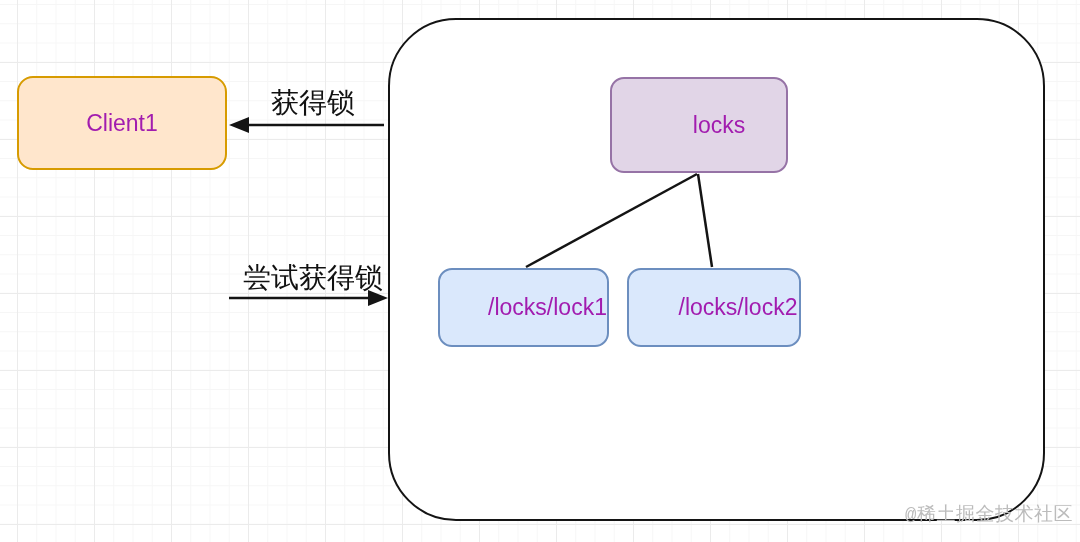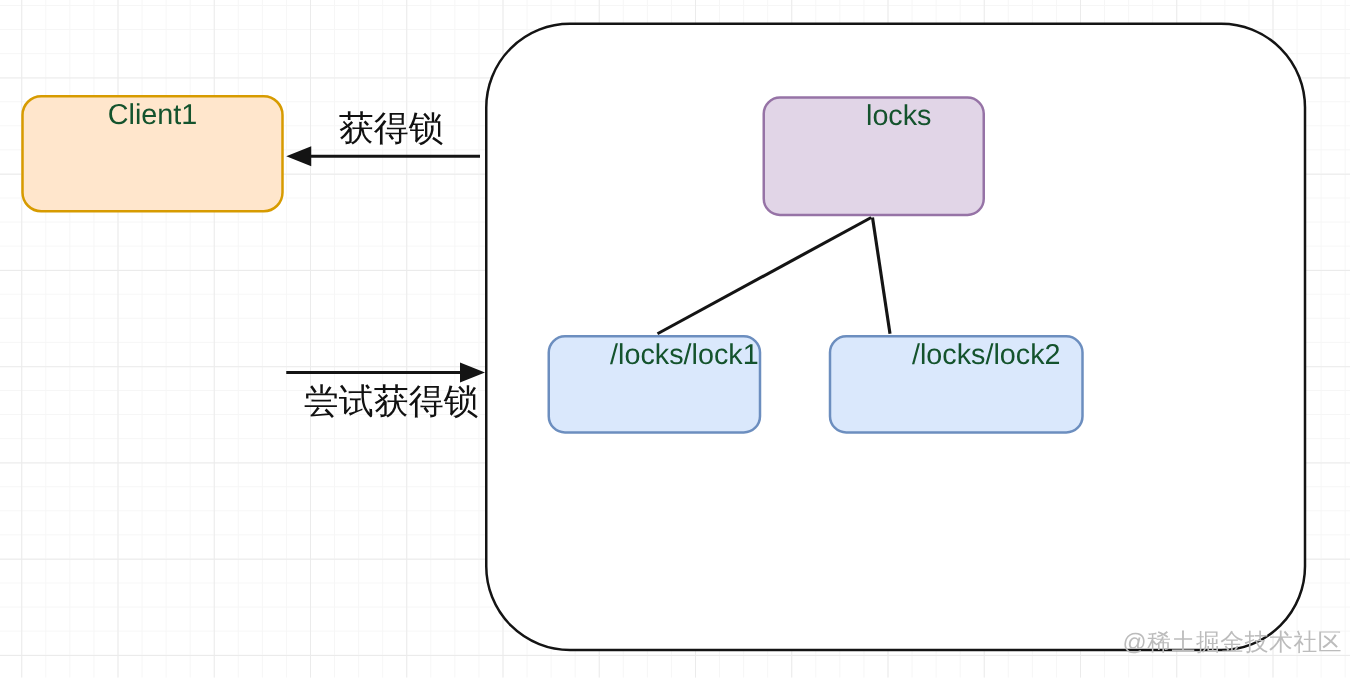--- a/index.html
+++ b/index.html
@@ -31,24 +31,24 @@
     box-sizing: border-box;
     background: #ffffff;
     border: 2.5px solid #141414;
     border-radius: 68px;
   }
 
   .node {
     position: absolute;
     box-sizing: border-box;
     display: flex;
-    align-items: flex-start;
+    align-items: center;
     justify-content: center;
     font-size: 23px;
-    color: #14532d;
+    color: #a21caf;
     white-space: nowrap;
   }
   .node-client {
     background: #FFE6CC;
     border: 2.5px solid #D79B00;
     border-radius: 16px;
   }
   .node-root {
     background: #E1D5E7;
     border: 2px solid #9673A6;
@@ -58,49 +58,50 @@
     background: #DAE8FC;
     border: 2px solid #6C8EBF;
     border-radius: 14px;
     padding-left: 48px;
   }
 
   #client1 { left: 17px;  top: 76px;  width: 210px; height: 94px; }
   #client2 { left: 17px;  top: 250px; width: 210px; height: 95px; }
   #locks   { left: 610px; top: 77px;  width: 178px; height: 96px; padding-left: 40px; }
   #lock1   { left: 438px; top: 268px; width: 171px; height: 79px; }
-  #lock2   { left: 627px; top: 268px; width: 204px; height: 79px; margin-left: 36px; }
+  #lock2   { left: 627px; top: 268px; width: 174px; height: 79px; }
 
   .connectors {
     position: absolute;
     left: 0; top: 0;
     width: 1080px; height: 542px;
     pointer-events: none;
   }
 
   .edge-label {
     position: absolute;
     width: 180px;
     text-align: center;
     font-size: 28px;
     color: #111111;
     white-space: nowrap;
   }
   #edge-label-acquire { left: 223px; top: 84px; }
-  #edge-label-try     { left: 223px; top: 259px; margin-top: 43px; }
+  #edge-label-try     { left: 223px; top: 259px; }
 
   .watermark {
     position: absolute;
     left: 898px; top: 501px;
     width: 175px;
     font-size: 19px;
     color: #bcbcbc;
     letter-spacing: 0.5px;
     white-space: nowrap;
     text-align: right;
+    font-family: Liberation Mono, monospace;
   }
 </style>
 </head>
 <body>
 
 <div class="canvas">
 
   <div class="zk-container"></div>
 
   <svg class="connectors" viewBox="0 0 1080 542" xmlns="http://www.w3.org/2000/svg">

